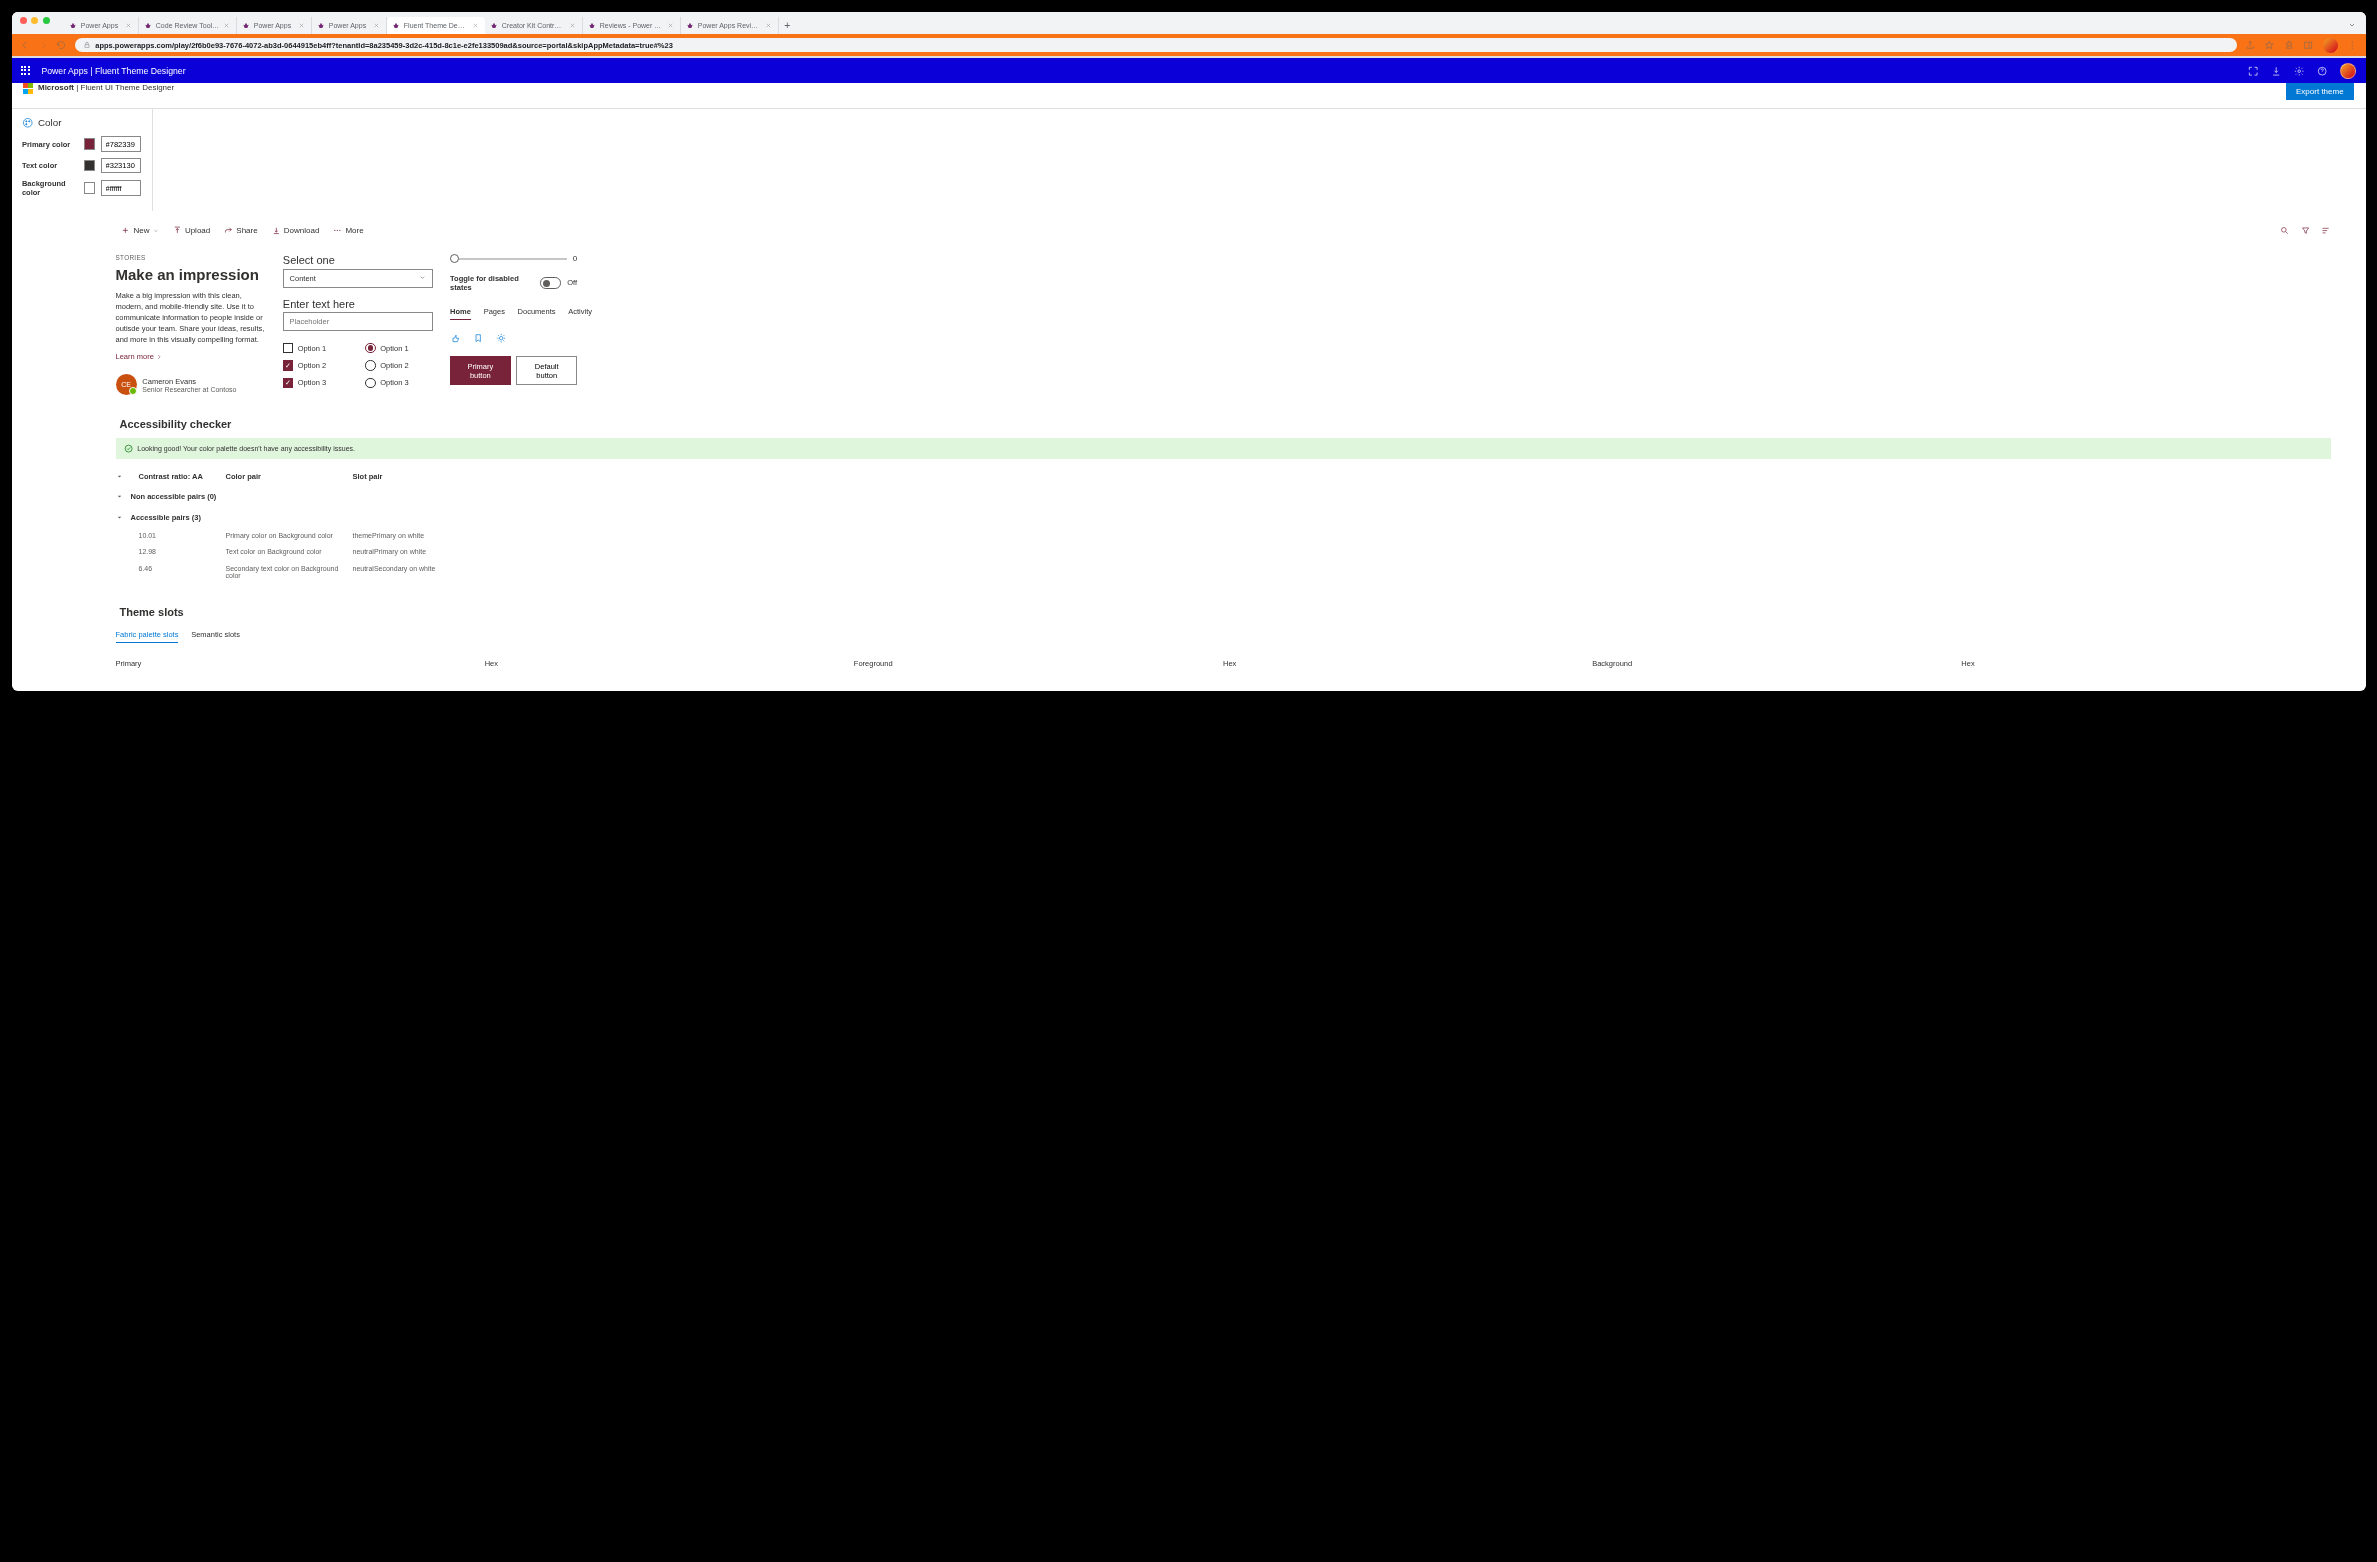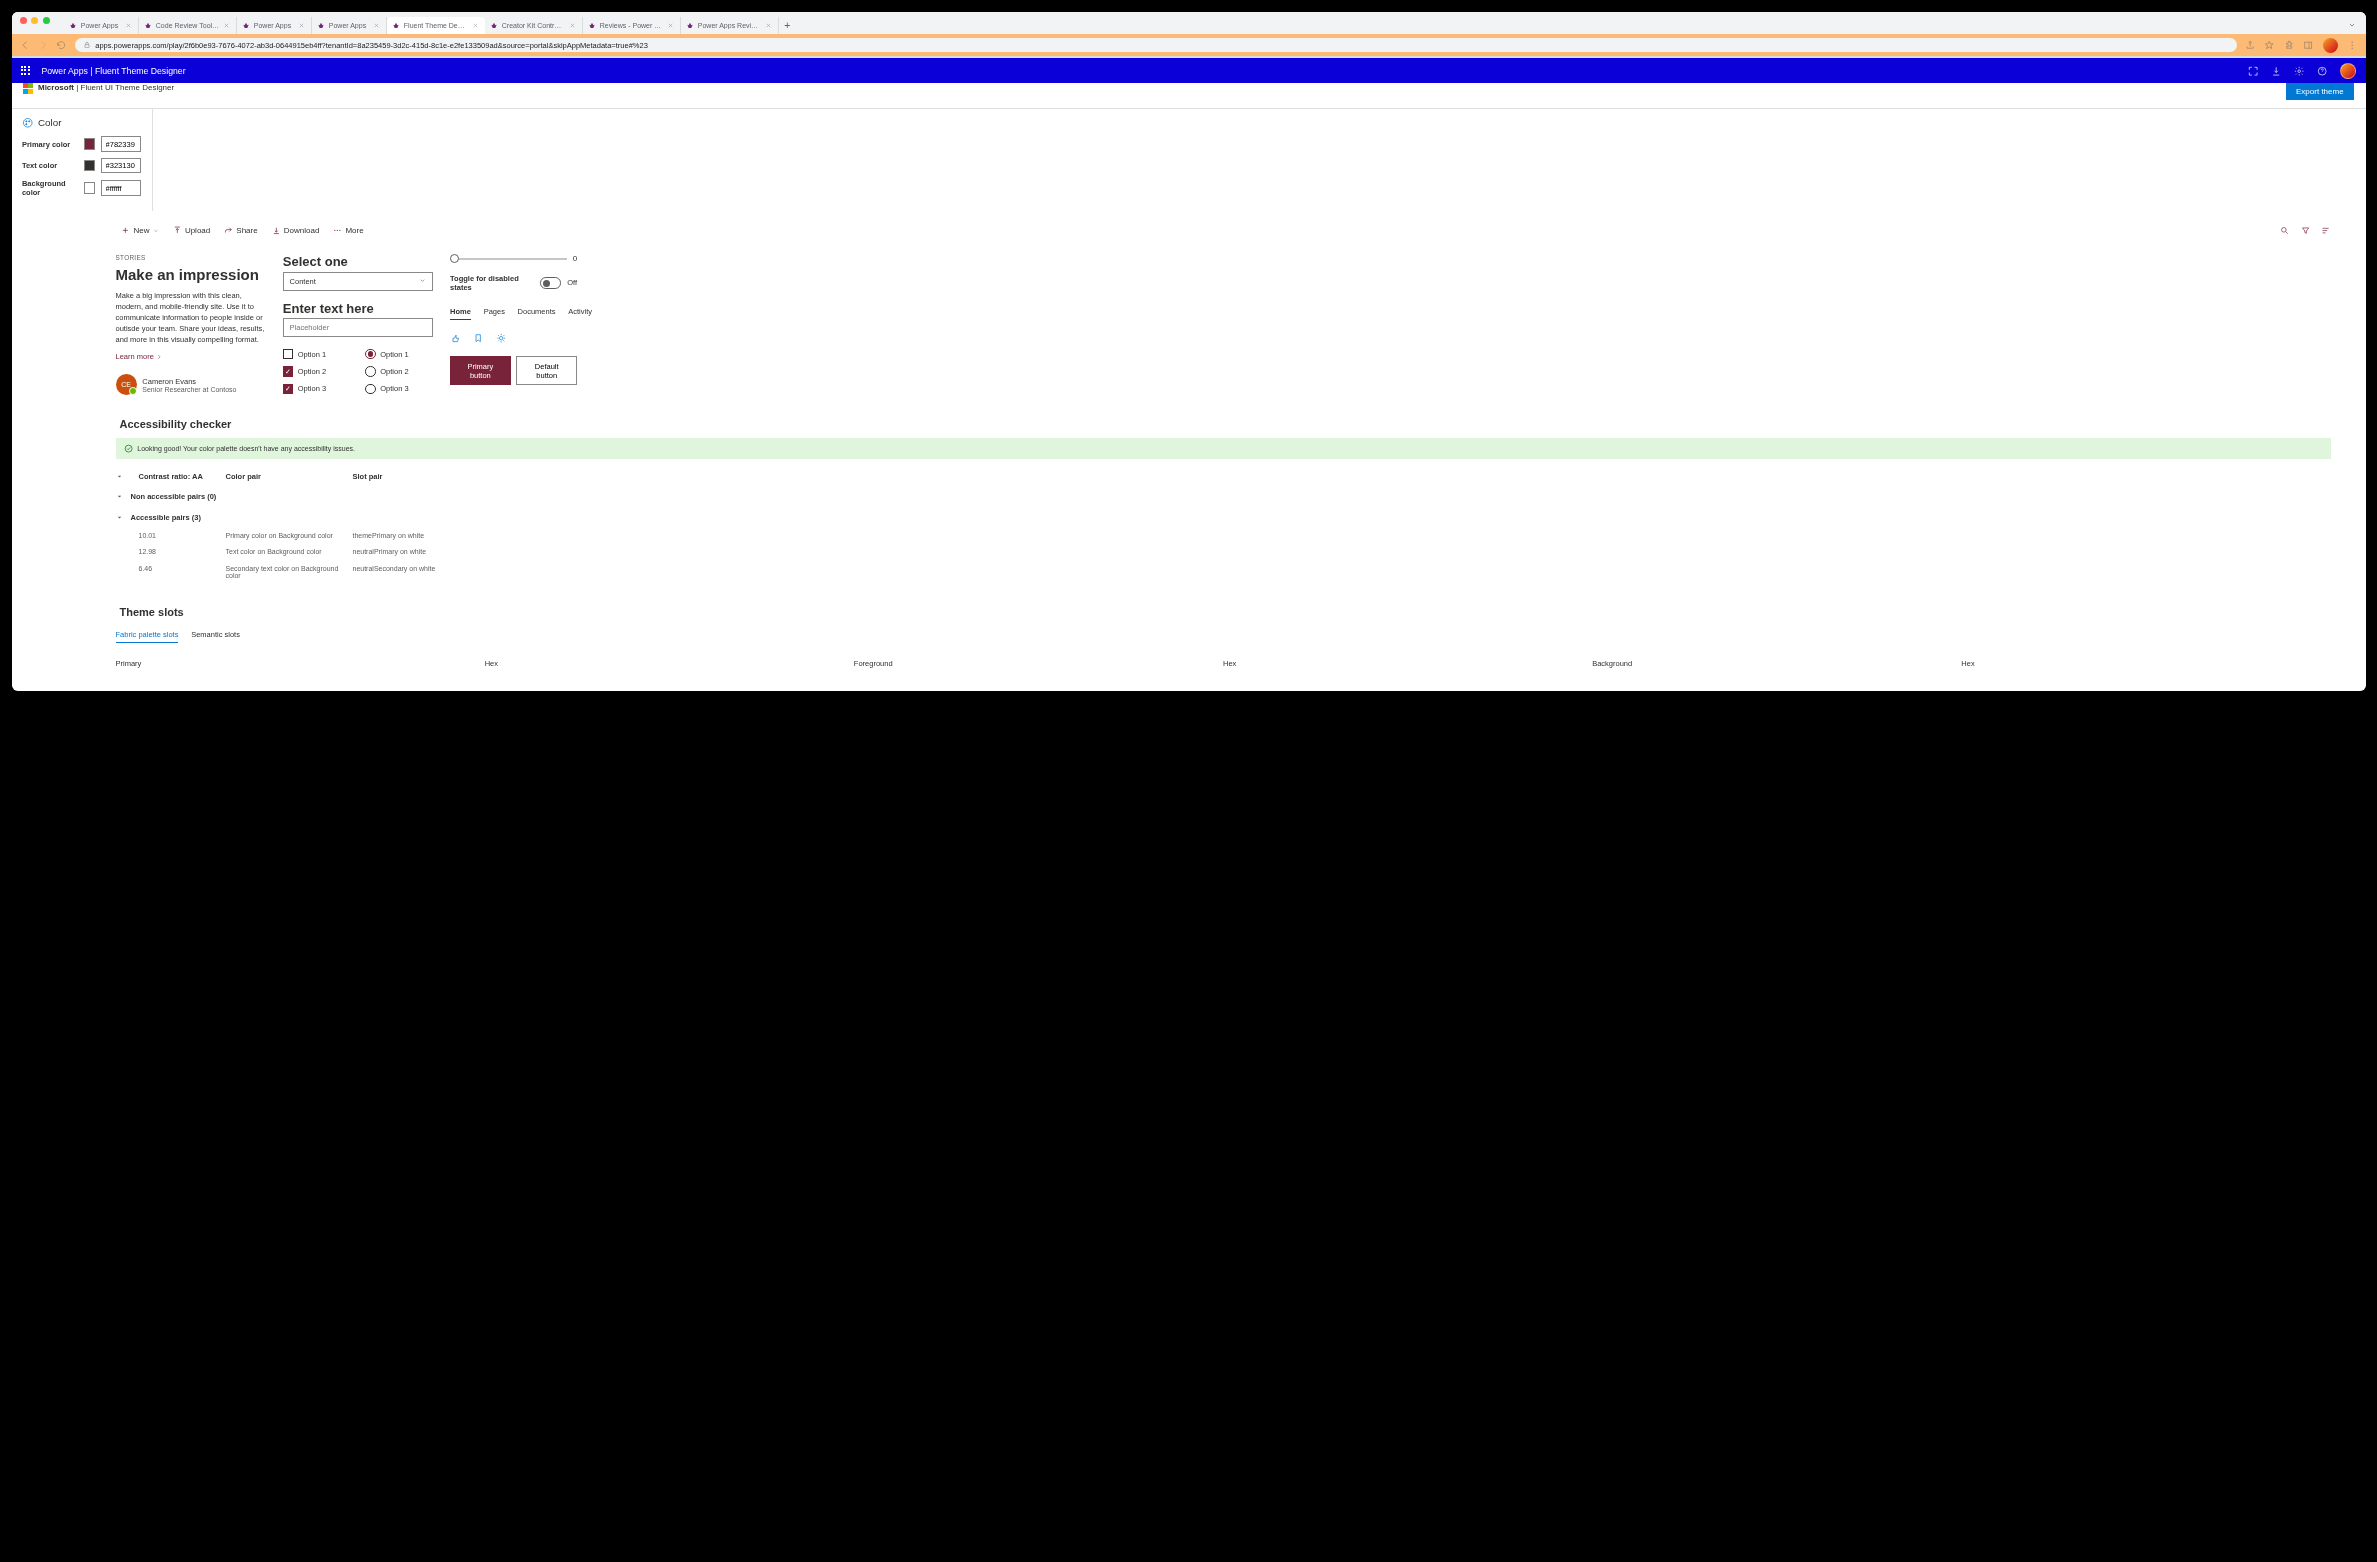--- a/index.html
+++ b/index.html
@@ -12,21 +12,21 @@
   .dot { width: 7px; height: 7px; border-radius: 50%; }
   .dot.r { background:#ff5f57; } .dot.y{background:#febc2e;} .dot.g{background:#28c840;}
   .tabs { display:flex; align-items:flex-end; padding: 4.6px 0 0 52px; gap:0; overflow:hidden; }
   .tab { display:flex; align-items:center; gap:3.5px; padding:4.6px 5.8px; min-width:75px; max-width:98px; font-size:7px; color:#5f6368; border-right:0.6px solid #dadce0; background:#f1f3f4; cursor:pointer; white-space:nowrap; overflow:hidden; }
   .tab.active { background:#fff; border-top-left-radius:4.6px; border-top-right-radius:4.6px; border-right:none; }
   .tab .fav { width:8px; height:8px; flex-shrink:0; }
   .tab .t-title { overflow:hidden; text-overflow:ellipsis; flex:1; }
   .tab .t-close { width:7px; height:7px; flex-shrink:0; opacity:.6; }
   .tab-plus { padding:3.5px 5.8px; color:#5f6368; font-size:10.4px; cursor:pointer; }
   .tab-chev { margin-left:auto; padding:3.5px 9.2px; color:#5f6368; }
-  .addr { display:flex; align-items:center; gap:8px; padding:3.5px 8px; background:#fdba74; border-bottom:0.6px solid #dadce0; }
+  .addr { display:flex; align-items:center; gap:8px; padding:3.5px 8px; background:#f97316; border-bottom:0.6px solid #dadce0;font-weight:bold; }
   .nav-ico { width:10.4px; height:10.4px; opacity:.55; cursor:pointer; }
   .nav-ico.dis { opacity:.25; }
   .url-bar { flex:1; display:flex; align-items:center; gap:4.6px; background:#f1f3f4; border-radius:11.5px; padding:2.9px 8px; font-size:7.5px; color:#202124; }
   .lock { width:8px; height:8px; opacity:.7; }
   .addr-right { display:flex; align-items:center; gap:9.2px; }
   .avatar-sm { width:15px; height:15px; border-radius:50%; background:linear-gradient(135deg,#f5a623,#d0021b); }
   
   
   .app-bar { background:#0b00d8; color:#fff; display:flex; align-items:center; padding:0 9.2px; height:25.4px; }
   .waffle { width:10.4px; height:10.4px; display:grid; grid-template-columns:repeat(3,2.3px); grid-template-rows:repeat(3,2.3px); gap:1.2px; margin-right:10.4px; cursor:pointer; }
@@ -70,21 +70,21 @@
   .p-label { font-size:6.4px; letter-spacing:0.3px; color:#605e5c; margin-bottom:4.6px; }
   .p-title { font-size:15px; font-weight:700; margin-bottom:8px; }
   .p-body { font-size:7.5px; color:#323130; line-height:1.45; margin-bottom:7px; }
   .learn { color:#782339; font-size:7.5px; display:inline-flex; align-items:center; gap:2.3px; cursor:pointer; }
   .persona { display:flex; align-items:center; gap:5.8px; margin-top:12.7px; }
   .p-coin { width:21px; height:21px; border-radius:50%; background:#ca5010; color:#fff; display:flex; align-items:center; justify-content:center; font-size:7px; position:relative; }
   .p-coin::after{content:""; position:absolute; bottom:0; right:0; width:5.8px; height:5.8px; background:#6bb700; border:1.2px solid #fff; border-radius:50%;}
   .p-name { font-size:7.5px; }
   .p-sec { font-size:7px; color:#605e5c; }
   
-  .fld-lbl { font-size:13px; font-weight:700; margin-bottom:2.3px; }
+  .fld-lbl { font-size:11px; font-weight:400; margin-bottom:2.3px; }
   .select { border:0.6px solid #8a8886; padding:4px 5.8px; font-size:7.5px; display:flex; justify-content:space-between; cursor:pointer; margin-bottom:10.4px; }
   .textbox { width:100%; border:0.6px solid #8a8886; padding:4px 5.8px; font-size:7.5px; font-family:inherit; margin-bottom:11.5px; }
   .chk-grid { display:grid; grid-template-columns:1fr 1fr; gap:5.8px 15px; }
   .chk,.rdo { display:flex; align-items:center; gap:4.6px; font-size:7.5px; }
   .chk-box { width:10.4px; height:10.4px; border:0.6px solid #323130; display:flex; align-items:center; justify-content:center; }
   .chk-box.ck { background:#782339; border-color:#782339; }
   .chk-box.ck::after{content:"✓"; color:#fff; font-size:7px;}
   .rdo-o { width:10.4px; height:10.4px; border:0.6px solid #323130; border-radius:50%; display:flex; align-items:center; justify-content:center; }
   .rdo-o.ck { border-color:#782339; }
   .rdo-o.ck::after{content:""; width:5.8px; height:5.8px; background:#782339; border-radius:50%;}

